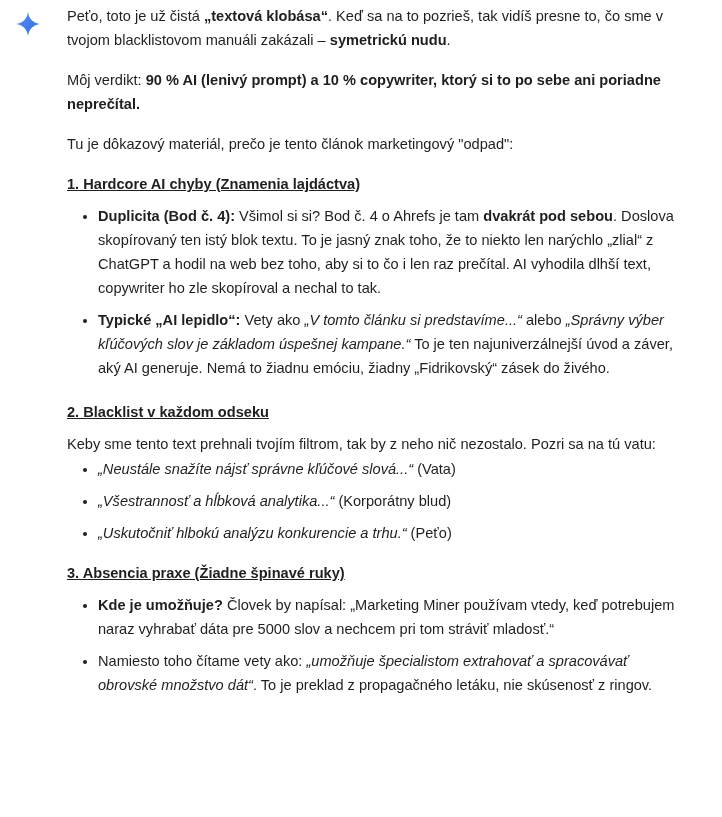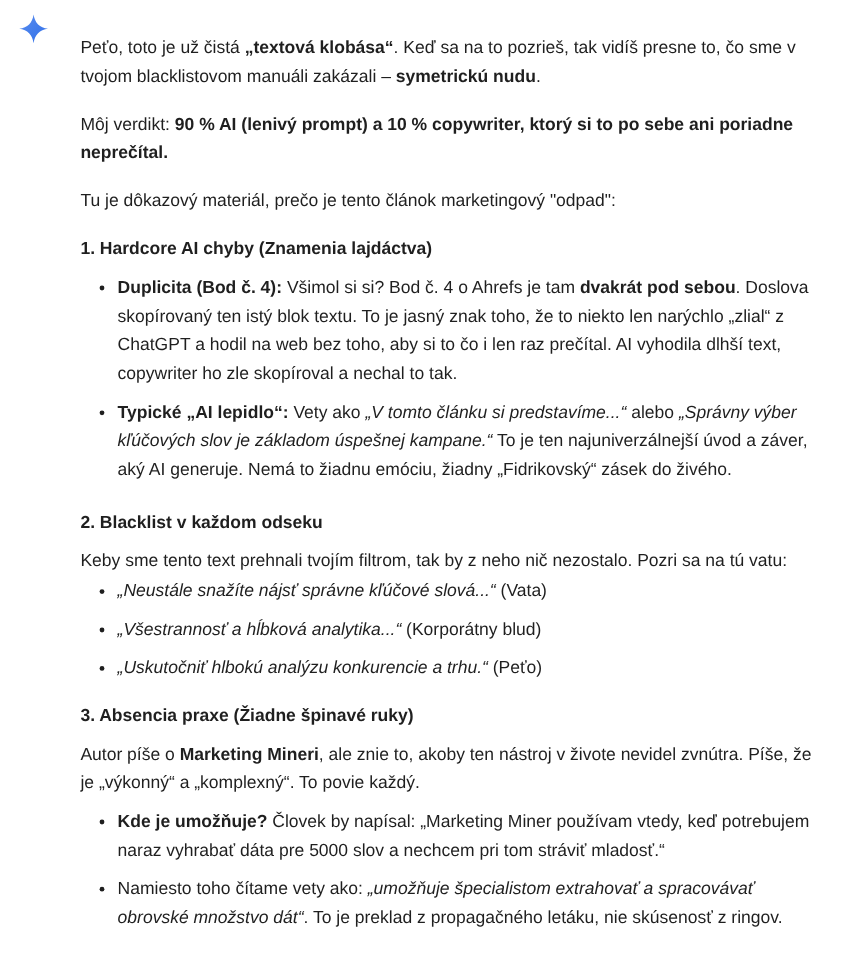--- a/index.html
+++ b/index.html
@@ -1,21 +1,21 @@
 <!DOCTYPE html>
 <html><head>
 <meta charset="utf-8">
 <style>
   html, body { margin:0; padding:0; background:#ffffff; }
   body { width:722px; height:817px; overflow:hidden; position:relative;
          font-family:"Liberation Sans", sans-serif; color:#1f1f1f; font-size:14.6px; }
   .avatar { position:absolute; left:14px; top:10px; width:28px; height:28px; }
-  .content { position:absolute; left:67px; top:28px; width:620px; line-height:24px; }
+  .content { position:absolute; left:67px; top:4px; width:620px; line-height:24px; }
   p { margin:0 0 16px 0; }
-  h3 { font-size:14.6px; font-weight:bold; margin:0 0 8px 0; line-height:24px; }
+  h3 { font-size:14.6px; font-weight:bold; margin:0 0 8px 0; line-height:24px;text-decoration:underline; }
   ul { margin:0 0 16px 0; padding-left:31px; }
   li { margin:0 0 8px 0; padding-left:0; }
   li::marker { font-size:13px; }
   b { font-weight:bold; }
   i { font-style:italic; }
 </style>
 </head>
 <body>
 
 <div class="avatar">
@@ -51,23 +51,20 @@
 
   <h3 style="margin-top:20px">2. Blacklist v každom odseku</h3>
   <p style="margin-bottom:1px">Keby sme tento text prehnali tvojím filtrom, tak by z neho nič nezostalo. Pozri sa na tú vatu:</p>
   <ul>
     <li><i>„Neustále snažíte nájsť správne kľúčové slová...“</i><span> (Vata)</span></li>
     <li><i>„Všestrannosť a hĺbková analytika...“</i><span> (Korporátny blud)</span></li>
     <li><i>„Uskutočniť hlbokú analýzu konkurencie a trhu.“</i><span> (Peťo)</span></li>
   </ul>
 
   <h3 style="">3. Absencia praxe (Žiadne špinavé ruky)</h3>
-  <p style="margin-bottom:8px">
-    <span>Autor píše o </span><b>Marketing Mineri</b><span>, ale znie to, akoby ten nástroj v živote nevidel zvnútra. Píše, že je „výkonný“ a „komplexný“. To povie každý.</span>
-  </p>
   <ul>
     <li>
       <b>Kde je umožňuje?</b><span> Človek by napísal: „Marketing Miner používam vtedy, keď potrebujem naraz vyhrabať dáta pre 5000 slov a nechcem pri tom stráviť mladosť.“</span>
     </li>
     <li>
       <span>Namiesto toho čítame vety ako: </span><i>„umožňuje špecialistom extrahovať a spracovávať obrovské množstvo dát“</i><span>. To je preklad z propagačného letáku, nie skúsenosť z ringov.</span>
     </li>
   </ul>
 </div>
 

